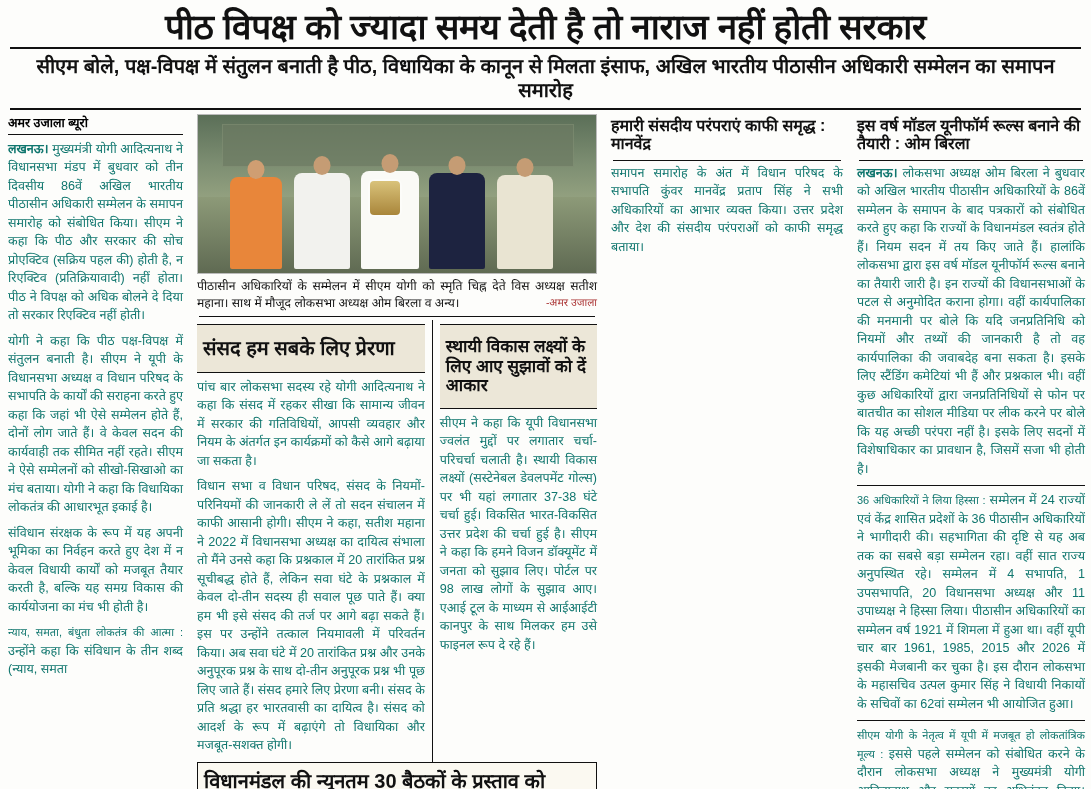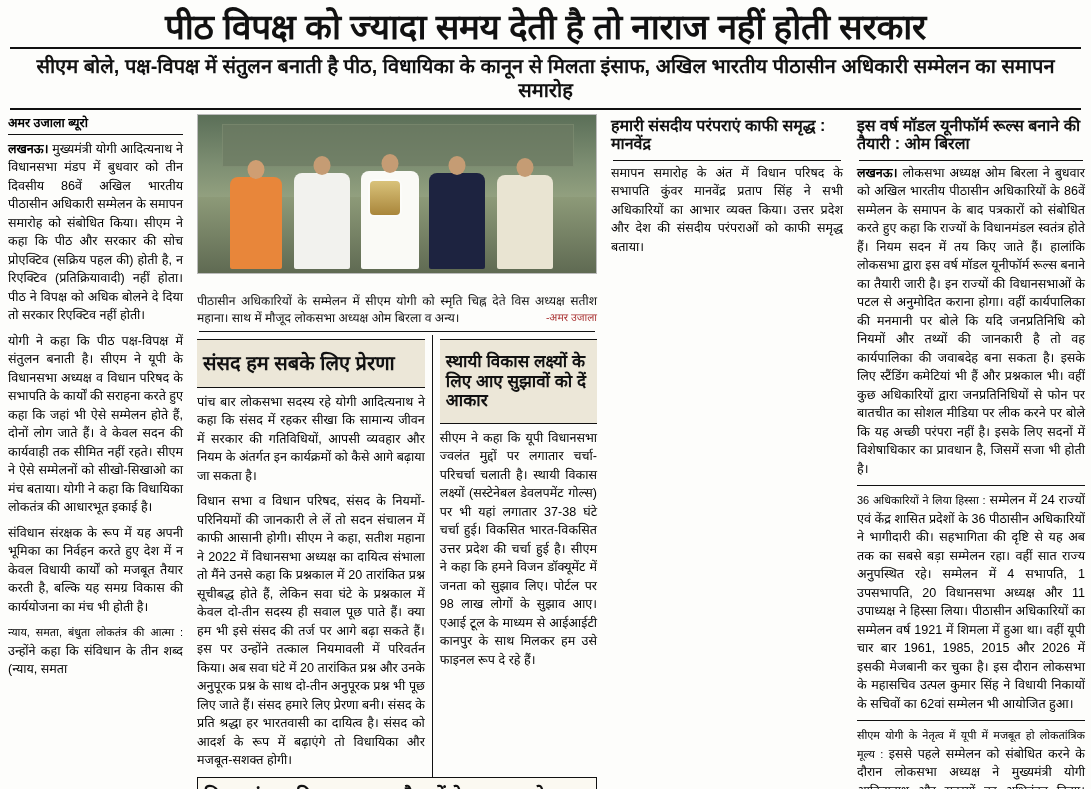--- a/index.html
+++ b/index.html
@@ -76,21 +76,21 @@
   .byline-rule {
     border-top: 1.5px solid #111;
     margin-bottom: 5px;
   }
 
   p.body {
     font-size: 12.6px;
     line-height: 1.47;
     text-align: justify;
     margin: 0 0 7px 0;
-    color: #000000;
+    color: #0f766e;
   }
   p.body .dateline {
     font-weight: bold;
   }
 
   
   .photo-wrap {
     width: 100%;
     border: 1px solid #bbb;
     box-sizing: border-box;
@@ -131,21 +131,21 @@
     position:absolute; left:47%; bottom:58px; width: 30px; height: 34px;
     background: linear-gradient(180deg,#d9c27a,#a9863b);
     border-radius: 4px;
     transform: translateX(-50%);
     box-shadow: 0 0 0 2px rgba(255,255,255,.35);
   }
   .caption {
     font-size: 12.2px;
     line-height: 1.4;
     text-align: justify;
-    padding: 19px 0 2px 0;
+    padding: 4px 0 2px 0;
     color: #111;
   }
   .caption .credit {
     color: #a33;
     font-size: 10.5px;
     float: right;
     margin-left: 23px;
   }
 
   

